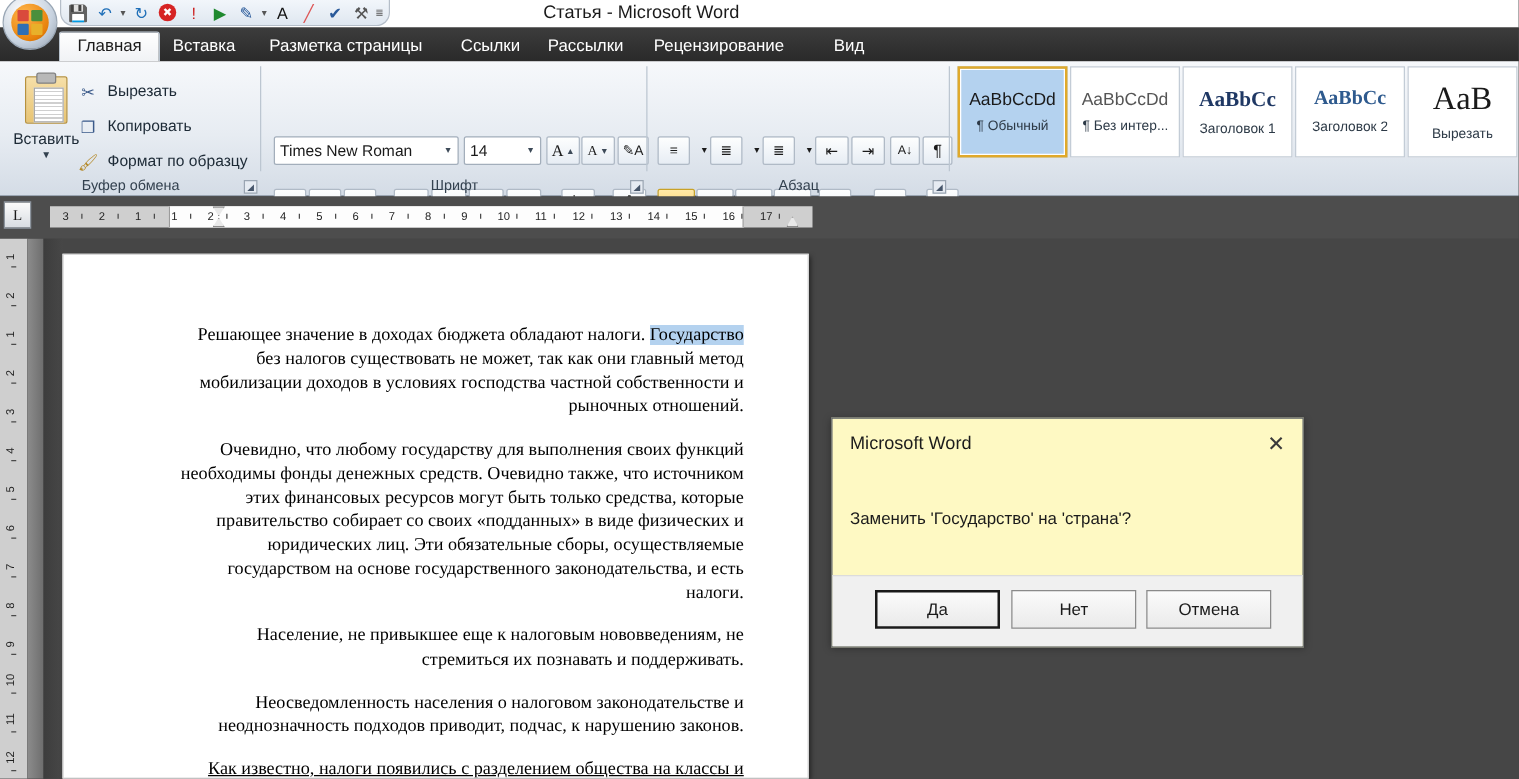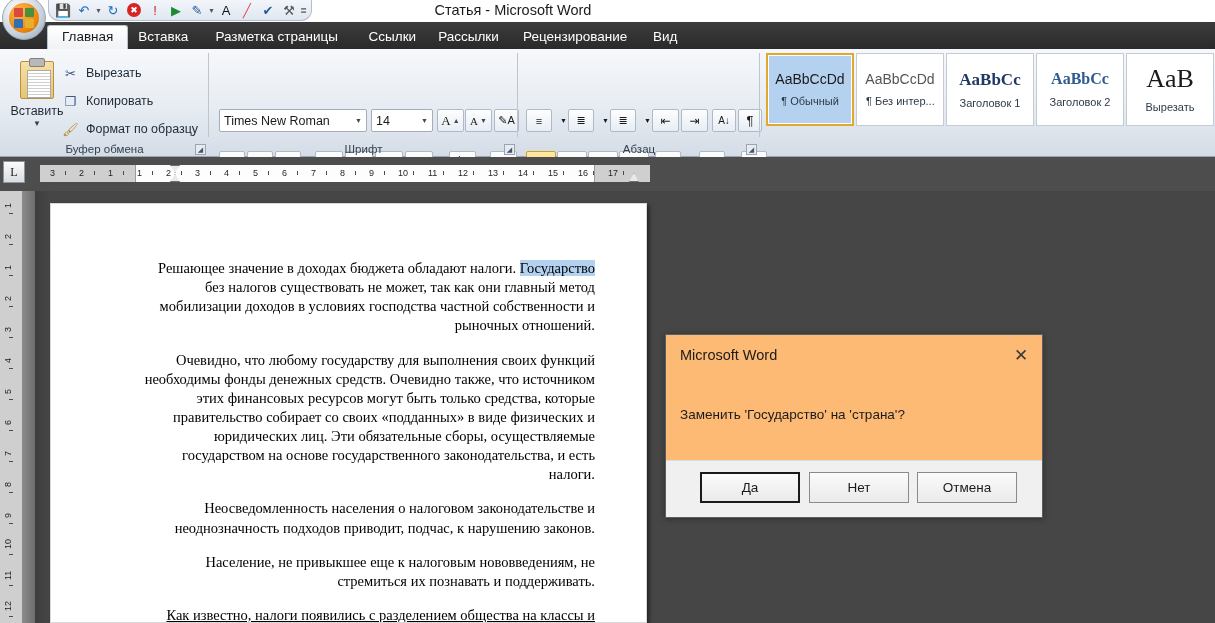--- a/index.html
+++ b/index.html
@@ -217,21 +217,21 @@
     font-family:"Liberation Serif", serif;
     font-size:14.5px; color:#000; line-height:1.32;
   }
   .doc p { margin-bottom: 15px; }
   .doc p.tracked { text-decoration: underline; }
   .sel { background:#b4d2ef; }
 
   
   .dlg {
     position:absolute; left:665px; top:334px; width:378px; height:184px;
-    background:#fdba74;
+    background:#fef9c3;
     border:1px solid #5a5f66;
     box-shadow: 0 1px 6px rgba(0,0,0,0.35);
   }
   .dlg-title {
     position:absolute; left:0; top:0; width:100%; height:40px;
     display:flex; align-items:center;
   }
   .dlg-title .t { font-size:14.5px; color:#1b1b1b; padding-left:14px; }
   .dlg-close {
     margin-left:auto; width:42px; height:34px;
@@ -289,21 +289,21 @@
       </div>
   </div>
 
   <div class="tabstrip" id="tabstrip">
       <div class="tab active" style="left: 47px;">Главная</div>
       <div class="tab" style="left: 124.2px;">Вставка</div>
       <div class="tab" style="left: 201.4px;">Разметка страницы</div>
       <div class="tab" style="left: 354.6px;">Ссылки</div>
       <div class="tab" style="left: 424.2px;">Рассылки</div>
       <div class="tab" style="left: 509px;">Рецензирование</div>
-      <div class="tab" style="left: 639px;">Вид</div>
+      <div class="tab" style="left: 653px;">Вид</div>
     </div>
 
   <div class="ribbon">
 
     <div class="rgroup" style="left:0px;width:209px;">
       <div class="clip-paste">
         <div class="clip-icon"></div>
         <div class="lbl">Вставить</div>
         <div class="caret">▼</div>
       </div>
@@ -493,22 +493,22 @@
       <span class="vtick" style="top: 420px;">12</span>
       <span class="vdot" style="top: 425px;"></span>
     </div>
 
   <div class="canvas">
     <div class="gutter"></div>
     <div class="page">
       <div class="doc" id="docbody">
           <p><span>Решающее значение в доходах бюджета  обладают  налоги. </span><span class="sel">Государство</span><span> без налогов существовать не может, так как они главный метод мобилизации доходов в условиях господства частной собственности и рыночных отношений.</span></p>
           <p><span>Очевидно, что любому государству для выполнения своих функций необходимы фонды денежных средств. Очевидно также, что источником этих финансовых ресурсов могут быть только средства, которые правительство собирает со своих «подданных» в виде физических и юридических лиц. Эти обязательные сборы, осуществляемые государством на основе государственного законодательства, и есть налоги.</span></p>
+          <p><span>Население, не привыкшее еще к налоговым нововведениям, не стремиться их познавать и поддерживать.</span></p>
           <p><span>Неосведомленность населения о налоговом законодательстве и неоднозначность подходов приводит, подчас, к нарушению законов.</span></p>
-          <p><span>Население, не привыкшее еще к налоговым нововведениям, не стремиться их познавать и поддерживать.</span></p>
           <p class="tracked"><span>Как известно, налоги появились с разделением общества на классы и возникновением государства, как «взносы граждан, необходимые для содержания… публичной власти…»</span></p>
         </div>
     </div>
   </div>
 
   <div class="dlg">
     <div class="dlg-title">
       <span class="t">Microsoft Word</span>
       <span class="dlg-close">✕</span>
     </div>

